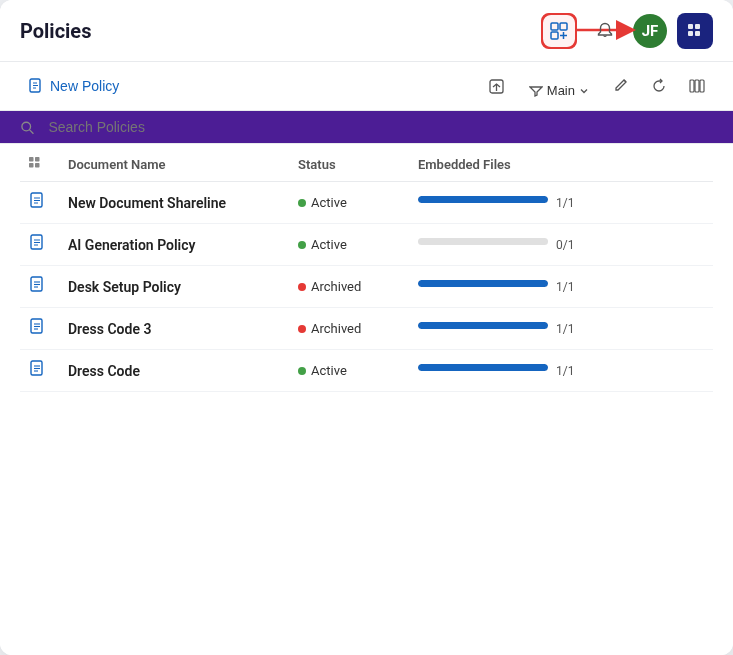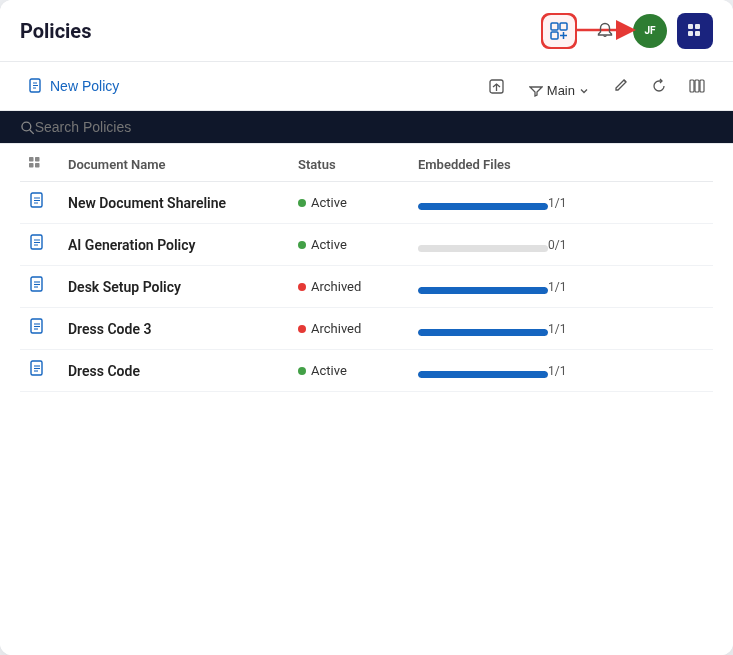--- a/index.html
+++ b/index.html
@@ -66,21 +66,21 @@
       border: 2.5px solid #e53935;
       border-radius: 10px;
       pointer-events: none;
     }
     .avatar {
       width: 34px;
       height: 34px;
       border-radius: 50%;
       background: #2e7d32;
       color: #fff;
-      font-size: 10px;
+      font-size: 15px;
       font-weight: 700;
       display: flex;
       align-items: center;
       justify-content: center;
       text-align: right;
     }
     .avatar-dark {
       background: #1a237e;
       border-radius: 8px;
       width: 36px;
@@ -138,22 +138,22 @@
       cursor: pointer;
       color: #333;
       font-size: 13px;
     }
     
     .search-bar {
       padding: 8px 20px;
       border-bottom: 1px solid #e8eaed;
       display: flex;
       align-items: flex-end;
-      gap: 0;
-      background: #0f172a;
+      gap: 14px;
+      background: #4c1d95;
     }
     .search-bar input {
       border: none;
       outline: none;
       font-size: 14px;
       color: #888;
       width: 100%;
       background: transparent;
     }
     
@@ -199,21 +199,22 @@
     .status-active { background: #43a047; }
     .status-archived { background: #e53935; }
     .status-cell {
       display: flex;
       align-items: center;
       font-size: 13px;
       color: #333;
     }
     .progress-bar-container {
       display: flex;
-      align-items: flex-end;
+      align-items: flex-start;
+      gap: 8px;
     }
     .progress-bar-outer {
       width: 130px;
       height: 7px;
       background: #e0e0e0;
       border-radius: 4px;
       overflow: hidden;
     }
     .progress-bar-inner {
       height: 100%;

